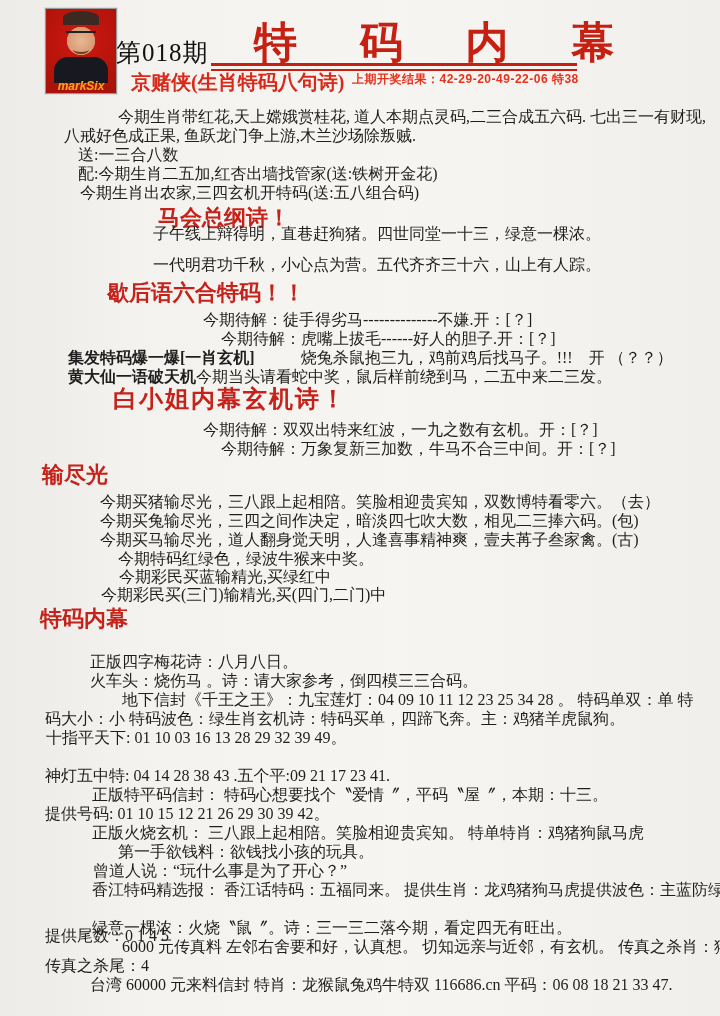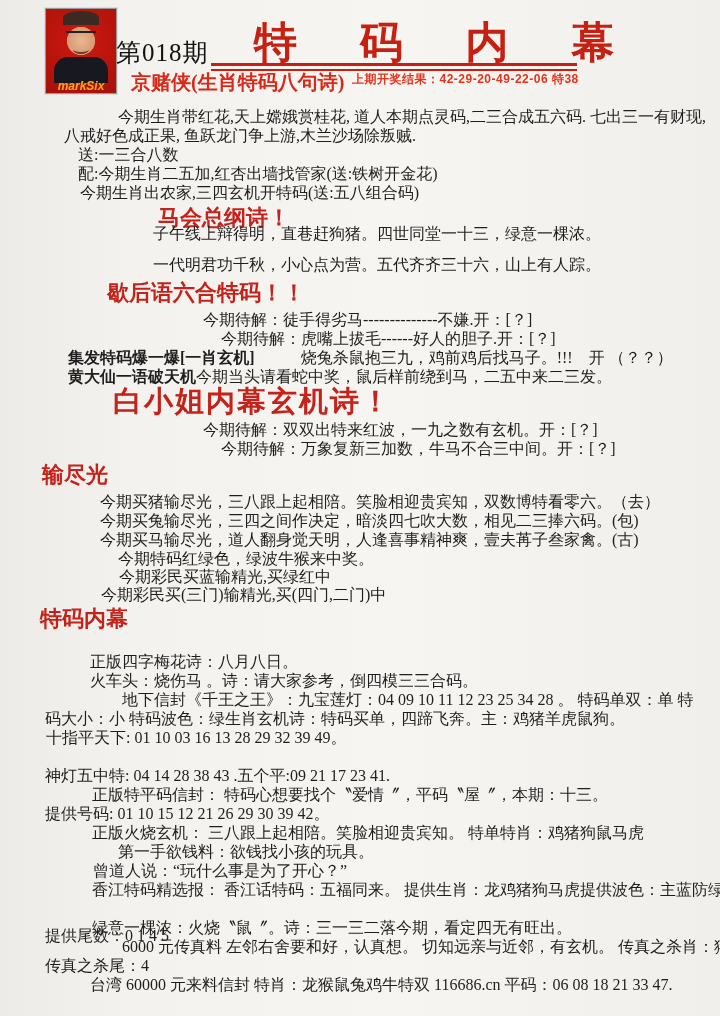--- a/index.html
+++ b/index.html
@@ -31,21 +31,21 @@
     font-size:43px;font-weight:bold;color:#c62012;letter-spacing:26px;text-indent:26px;white-space:nowrap;
   }
   .rule1{position:absolute;left:211px;top:63px;width:366px;height:3px;background:#c62012;}
   .rule2{position:absolute;left:211px;top:69px;width:366px;height:2px;background:#c62012;}
   .col-title{position:absolute;left:131px;top:69px;font-size:20px;font-weight:bold;color:#d8291a;white-space:nowrap;}
   .result{position:absolute;left:352px;top:71px;font-size:12px;font-weight:bold;color:#e8321c;
     font-family:"Liberation Sans","DejaVu Sans",sans-serif;white-space:nowrap;letter-spacing:0.5px;}
   
   .ln{position:absolute;font-size:16px;line-height:19px;color:#1e1e1e;white-space:nowrap;}
   .hd{position:absolute;font-weight:bold;color:#c4221a;font-size:22px;line-height:24px;white-space:nowrap;}
-  .hd.big{font-size:29px;letter-spacing:2px;}
+  .hd.big{font-size:24px;letter-spacing:2px;font-family:Liberation Mono, monospace;}
   .b{font-weight:bold;}
   .gap{display:inline-block;width:46px;}
 </style>
 </head>
 <body>
 
 <div class="page">
 
   <div class="photo">
     <div class="hair"></div>

